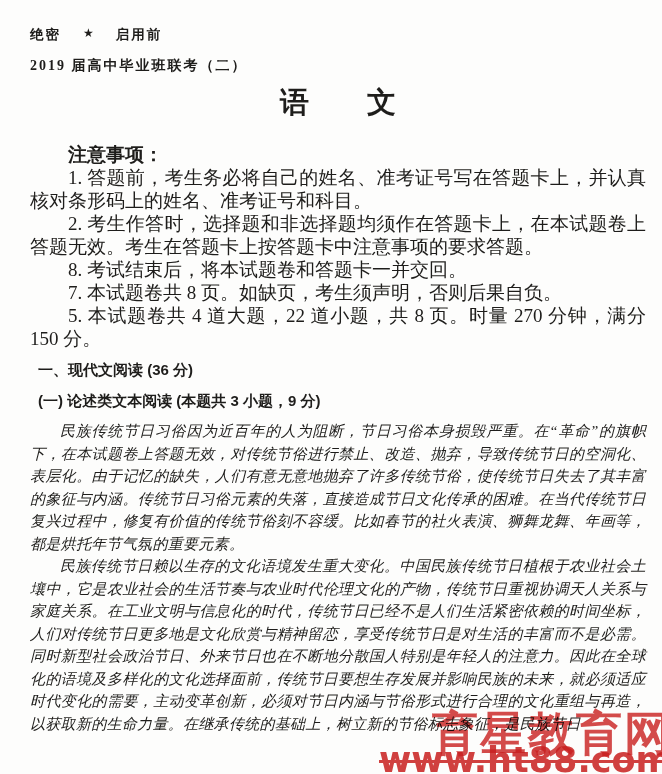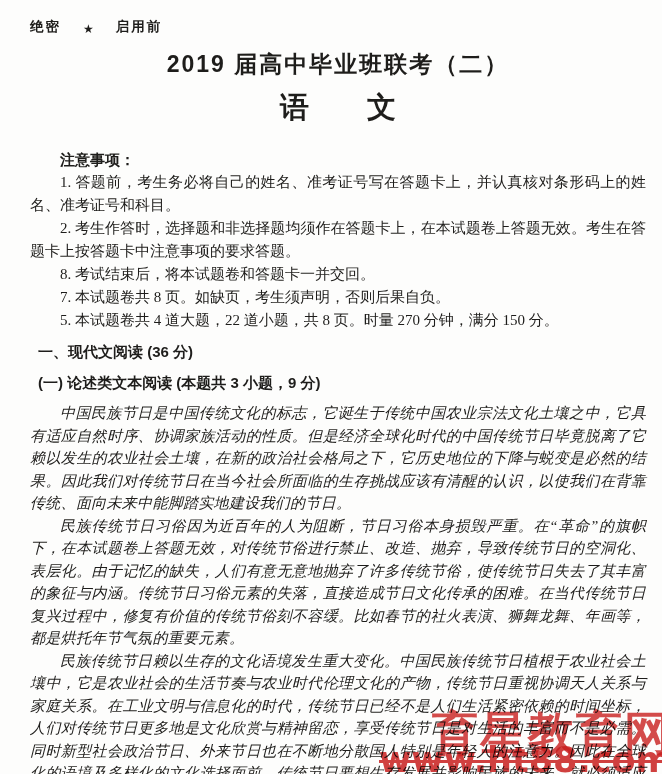--- a/index.html
+++ b/index.html
@@ -15,55 +15,55 @@
     margin: 0;
     padding: 12px 16px 0 30px;
     background: #fdfdfc;
     color: #1e1d1b;
     overflow: hidden;
     font-family: "Liberation Serif", "DejaVu Serif", serif;
   }
   
   .secret-line {
     display: flex;
-    align-items: flex-end;
+    align-items: flex-start;
     gap: 22px;
     font-family: "Liberation Sans", "DejaVu Sans", sans-serif;
     font-weight: bold;
     font-size: 13.5px;
     letter-spacing: 2px;
-    margin-top: 6px;
+    margin-top: 14px;
   }
   .secret-line .star {
     font-size: 12px;
     letter-spacing: 0;
   }
   
   .exam-title {
     margin: 13px 0 0 0;
-    text-align: center;
-    font-size: 23px;
+    text-align: left;
+    font-size: 14px;
     font-weight: 600;
     letter-spacing: 2px;
-    font-family: Liberation Sans, sans-serif;
+    font-family: Liberation Serif, serif;
   }
   .subject-title {
     margin: 8px 0 0 0;
     display: flex;
     justify-content: center;
     align-items: center;
     gap: 58px;
     font-size: 29px;
     font-weight: bold;
     font-family: "Liberation Serif", "DejaVu Serif", serif;
   }
   
   .notice {
     margin-top: 20px;
-    font-size: 15px;
+    font-size: 19px;
     line-height: 23px;
   }
   .notice-heading {
     font-family: "Liberation Sans", "DejaVu Sans", sans-serif;
     font-weight: bold;
     text-indent: 2em;
     margin: 0;
   }
   .notice p.notice-item {
     margin: 0;
@@ -157,21 +157,20 @@
     <p class="notice-item">7. 本试题卷共 8 页。如缺页，考生须声明，否则后果自负。</p>
     <p class="notice-item">5. 本试题卷共 4 道大题，22 道小题，共 8 页。时量 270 分钟，满分 150 分。</p>
   </div>
 
   <div class="section-block">
     <p class="section-heading">一、现代文阅读 (36 分)</p>
     <p class="subsection-heading">(一) 论述类文本阅读 (本题共 3 小题，9 分)</p>
   </div>
 
   <div class="passage">
-    <p>中国民族节日是中国传统文化的标志，它诞生于传统中国农业宗法文化土壤之中，它具有适应自然时序、协调家族活动的性质。但是经济全球化时代的中国传统节日毕竟脱离了它赖以发生的农业社会土壤，在新的政治社会格局之下，它历史地位的下降与蜕变是必然的结果。因此我们对传统节日在当今社会所面临的生存挑战应该有清醒的认识，以使我们在背靠传统、面向未来中能脚踏实地建设我们的节日。</p>
     <p>民族传统节日习俗因为近百年的人为阻断，节日习俗本身损毁严重。在“革命”的旗帜下，在本试题卷上答题无效，对传统节俗进行禁止、改造、抛弃，导致传统节日的空洞化、表层化。由于记忆的缺失，人们有意无意地抛弃了许多传统节俗，使传统节日失去了其丰富的象征与内涵。传统节日习俗元素的失落，直接造成节日文化传承的困难。在当代传统节日复兴过程中，修复有价值的传统节俗刻不容缓。比如春节的社火表演、狮舞龙舞、年画等，都是烘托年节气氛的重要元素。</p>
     <p>民族传统节日赖以生存的文化语境发生重大变化。中国民族传统节日植根于农业社会土壤中，它是农业社会的生活节奏与农业时代伦理文化的产物，传统节日重视协调天人关系与家庭关系。在工业文明与信息化的时代，传统节日已经不是人们生活紧密依赖的时间坐标，人们对传统节日更多地是文化欣赏与精神留恋，享受传统节日是对生活的丰富而不是必需。同时新型社会政治节日、外来节日也在不断地分散国人特别是年轻人的注意力。因此在全球化的语境及多样化的文化选择面前，传统节日要想生存发展并影响民族的未来，就必须适应时代变化的需要，主动变革创新，必须对节日内涵与节俗形式进行合理的文化重组与再造，以获取新的生命力量。在继承传统的基础上，树立新的节俗标志象征，是民族节日</p>
   </div>
 
   <div class="watermark" style="color: rgb(203, 31, 31);">
     <span class="site-name">育星教育网</span>
     <span class="site-url">www.ht88.com</span>
   </div>
 
 </div>

